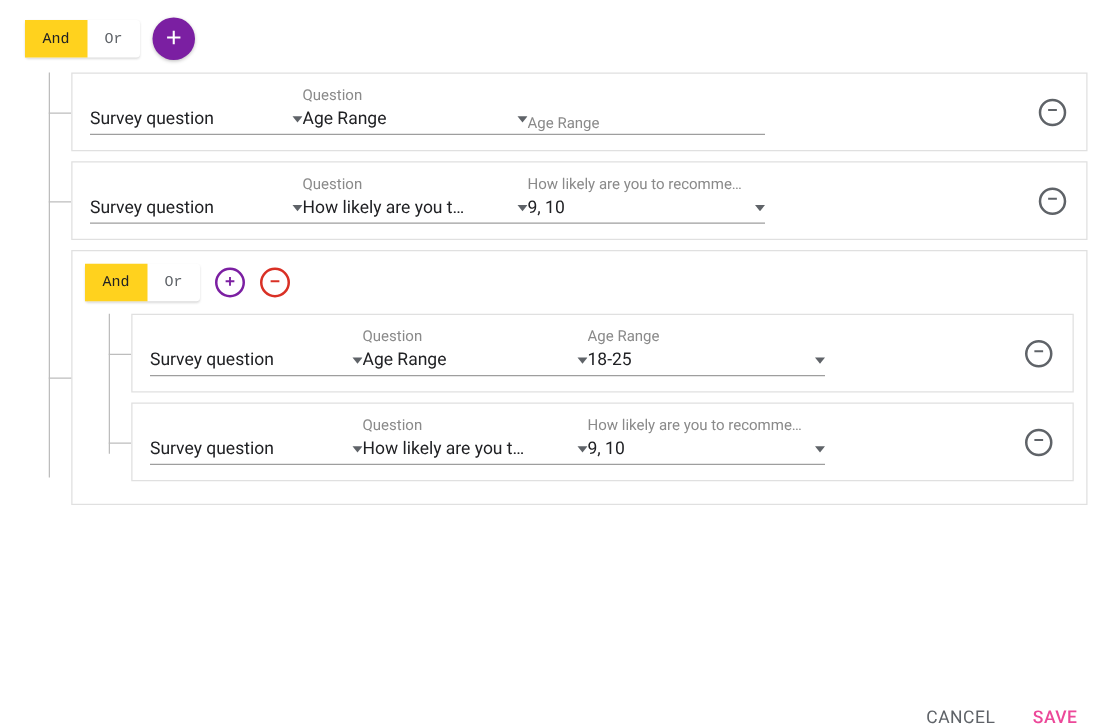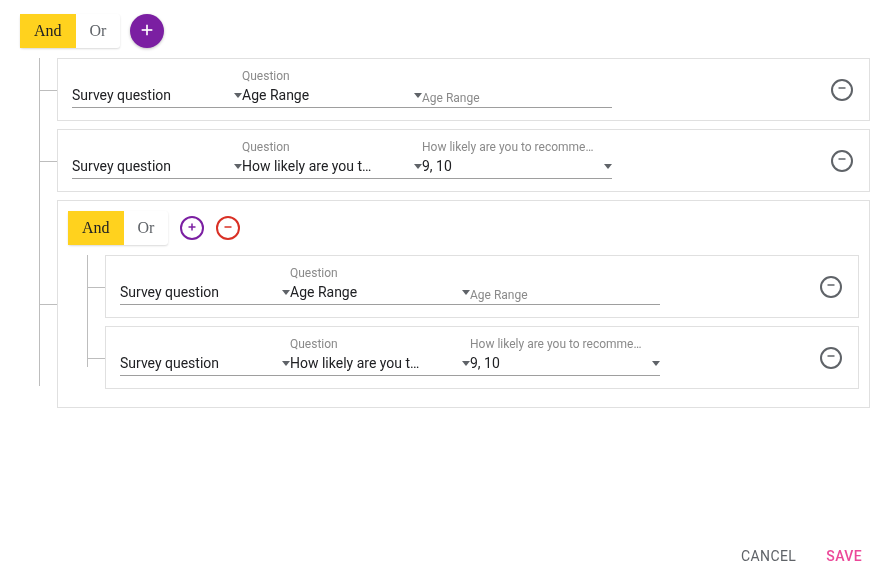--- a/index.html
+++ b/index.html
@@ -14,22 +14,22 @@
   .title { font-size: 18px; color: #5f6368; font-weight: 400; margin-bottom: 18px; }
 
   
   .group-toolbar { display: flex; align-items: center; gap: 10px; margin-bottom: 10px; }
   .seg {
     display: inline-flex; border-radius: 3px; overflow: visible;
     box-shadow: 0 1px 2px rgba(0,0,0,0.15);
     background: #fff;
   }
   .seg .seg-btn {
-    padding: 8px 14px; font-size: 16px; color: #5f6368; cursor: pointer;
-    border: none; background: transparent; font-family: Liberation Serif, serif;
+    padding: 8px 14px; font-size: 12px; color: #5f6368; cursor: pointer;
+    border: none; background: transparent; font-family: Liberation Mono, monospace;
   }
   .seg .seg-btn.active { background: #ffd21e; color: #202124; }
 
   .fab {
     width: 34px; height: 34px; border-radius: 50%;
     display: inline-flex; align-items: center; justify-content: center;
     cursor: pointer; border: none;
     box-shadow: 0 1px 3px rgba(0,0,0,0.25);
   }
   .fab.purple { background: #7b1fa2; color: #fff; }
@@ -129,21 +129,21 @@
     border: 1px solid #e0e0e0;
     padding: 10px 10px 10px 10px;
     background: #fff;
   }
   .group-card .inner-toolbar {
     display: flex; align-items: center; gap: 12px; margin-bottom: 10px;
   }
 
   
   .footer {
-    position: absolute; right: 28px; bottom: 18px;
+    position: absolute; right: 28px; bottom: 0;
     display: flex; gap: 30px;
     font-size: 14px; letter-spacing: .4px;
   }
   .footer button {
     border: none; background: transparent; cursor: pointer;
     font: inherit; letter-spacing: inherit;
   }
   .footer .cancel { color: #5f6368; }
   .footer .save   { color: #ec4899; font-weight: 500; }
 
@@ -268,20 +268,24 @@
                 </div>
                 <div class="field question-col">
                   <div class="hdr">Question</div>
                   <div class="sel">
                       <span class="txt">Age Range</span>
                       <span class="caret"></span>
                     </div>
                 </div>
                 <div class="field value-col">
                   <div class="hdr ellip">Age Range</div>
+                  <div class="sel">
+                      <span class="txt">18-25</span>
+                      <span class="caret"></span>
+                    </div>
                 </div>
               </div>
               <button class="icon-btn row-remove remove">
                 <span><svg viewBox="0 0 24 24" stroke="currentColor" stroke-width="3">
                       <line x1="5" y1="12" x2="19" y2="12"></line>
                     </svg></span>
               </button>
             </div>
           </div>
 

